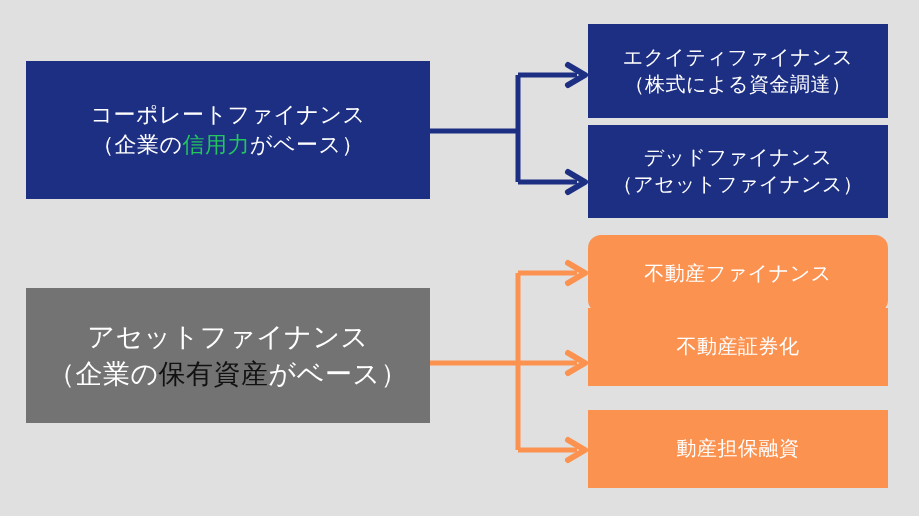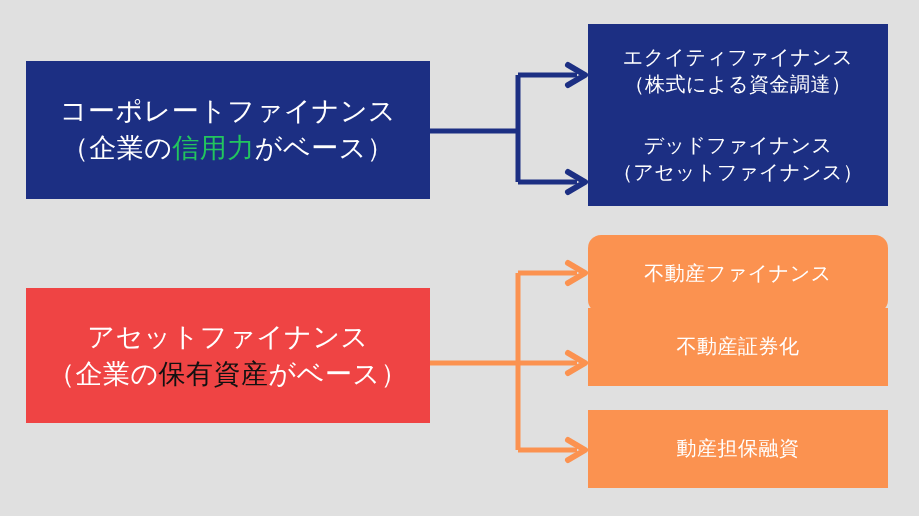--- a/index.html
+++ b/index.html
@@ -36,28 +36,28 @@
     white-space: nowrap;
   }
 
   
   #box-corporate-finance {
     left: 26px;
     top: 61px;
     width: 404px;
     height: 138px;
     background: #1c2f83;
-    font-size: 27px;
+    font-size: 22px;
   }
   #box-asset-finance {
     left: 26px;
     top: 288px;
     width: 404px;
     height: 135px;
-    background: #ef4444;
+    background: #737373;
     font-size: 27px;
   }
   #box-corporate-finance .line-2,
   #box-asset-finance .line-2 {
     margin-top: 2px;
   }
   .hl-credit {
     color: #22c55e;
   }
   .hl-assets {
@@ -72,21 +72,21 @@
   }
   .child.navy {
     background: #1c2f83;
     font-size: 20px;
   }
   .child.orange {
     background: #fb9250;
     font-size: 20px;
   }
   #box-equity-finance { top: 24px;  height: 94px; }
-  #box-debt-finance   { top: 113px; height: 93px; }
+  #box-debt-finance   { top: 125px; height: 93px; }
   #box-realestate-finance      { top: 235px; height: 78px; border-radius: 13px; }
   #box-realestate-securitization { top: 308px; height: 78px; }
   #box-movable-collateral-loan   { top: 410px; height: 78px; }
   .child .line-2 { margin-top: 1px; }
 
   
   #connectors {
     position: absolute;
     left: 0;
     top: 0;

